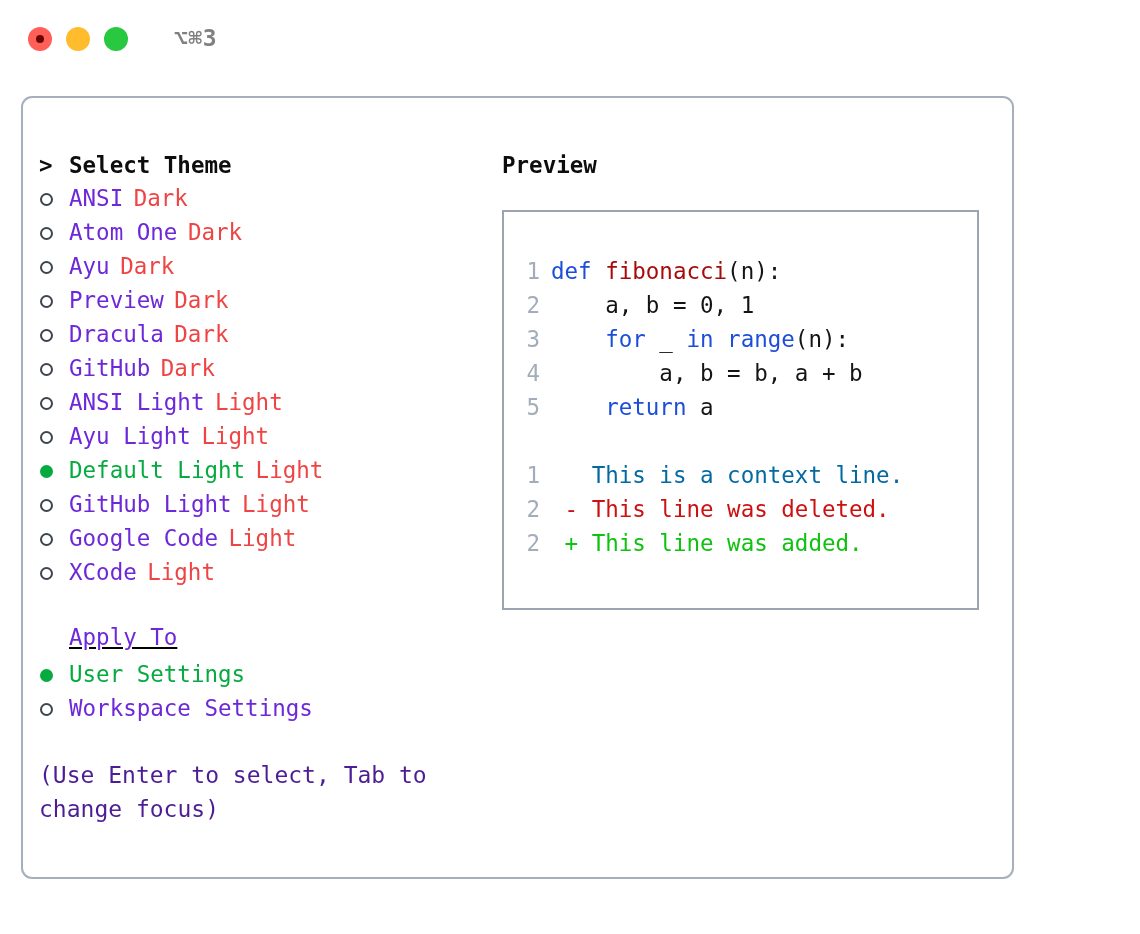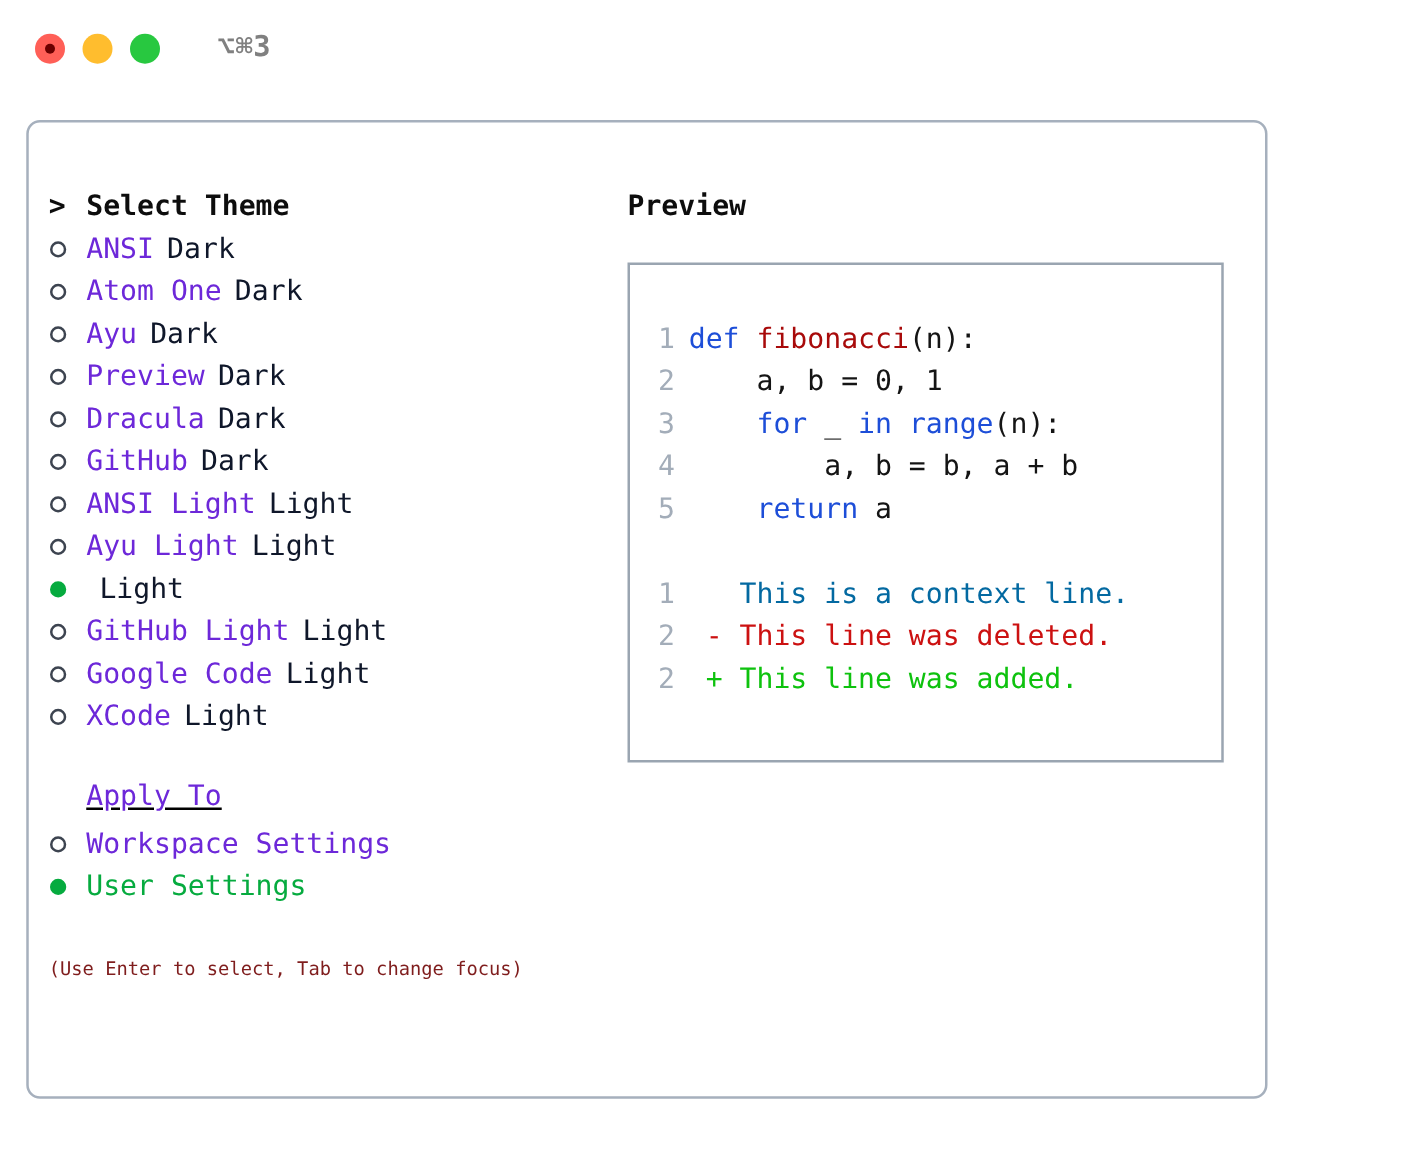--- a/index.html
+++ b/index.html
@@ -100,30 +100,30 @@
     width: 13px; height: 13px;
     border-radius: 50%;
     margin-left: 1px;
   }
   .dot-hollow { border: 2.1px solid #3d4450; background: transparent; }
   .dot-filled { background: #06ab3f; border: 2.1px solid #06ab3f; }
 
   .label        { color: #6d28d9; }
   .label-sel    { color: #06ab3f; }
   .label-bold   { color: #0d0d0d; font-weight: 700; text-align: right; }
-  .tag          { color: #0f172a; margin-left: 10.5px; }
+  .tag          { color: #ef4444; margin-left: 10.5px; }
 
   .spacer-row { height: 34px; }
   .group-head { display: flex; height: 34px; font-size: 22.5px; text-decoration: underline; }
   .group-head .marker { width: 30px; flex: 0 0 30px; }
 
   .hint {
     margin-top: 32px;
-    font-size: 15px;
-    color: #7f1d1d;
+    font-size: 23px;
+    color: #4c1d95;
     line-height: 34px;
     width: 400px;
     white-space: pre-wrap;
   }
 
   
   .right-col {
     flex: 1 1 auto;
     padding: 50px 0 16px 9px;
   }
@@ -192,36 +192,36 @@
 
       <div id="theme-items">
           <div class="row"><span class="marker"><span class="dot-hollow"></span></span><span class="label">ANSI</span><span class="tag">Dark</span></div>
           <div class="row"><span class="marker"><span class="dot-hollow"></span></span><span class="label">Atom One</span><span class="tag">Dark</span></div>
           <div class="row"><span class="marker"><span class="dot-hollow"></span></span><span class="label">Ayu</span><span class="tag">Dark</span></div>
           <div class="row"><span class="marker"><span class="dot-hollow"></span></span><span class="label">Preview</span><span class="tag">Dark</span></div>
           <div class="row"><span class="marker"><span class="dot-hollow"></span></span><span class="label">Dracula</span><span class="tag">Dark</span></div>
           <div class="row"><span class="marker"><span class="dot-hollow"></span></span><span class="label">GitHub</span><span class="tag">Dark</span></div>
           <div class="row"><span class="marker"><span class="dot-hollow"></span></span><span class="label">ANSI Light</span><span class="tag">Light</span></div>
           <div class="row"><span class="marker"><span class="dot-hollow"></span></span><span class="label">Ayu Light</span><span class="tag">Light</span></div>
-          <div class="row"><span class="marker"><span class="dot-filled"></span></span><span class="tag">Light</span></div>
+          <div class="row"><span class="marker"><span class="dot-filled"></span></span><span class="label-sel">Default Light</span><span class="tag">Light</span></div>
           <div class="row"><span class="marker"><span class="dot-hollow"></span></span><span class="label">GitHub Light</span><span class="tag">Light</span></div>
           <div class="row"><span class="marker"><span class="dot-hollow"></span></span><span class="label">Google Code</span><span class="tag">Light</span></div>
           <div class="row"><span class="marker"><span class="dot-hollow"></span></span><span class="label">XCode</span><span class="tag">Light</span></div>
         </div>
 
       <div class="spacer-row"></div>
 
       <div class="group-head">
         <span class="marker"></span>
         <span class="label">Apply To</span>
       </div>
 
       <div id="apply-items">
+          <div class="row"><span class="marker"><span class="dot-filled"></span></span><span class="label-sel">User Settings</span></div>
           <div class="row"><span class="marker"><span class="dot-hollow"></span></span><span class="label">Workspace Settings</span></div>
-          <div class="row"><span class="marker"><span class="dot-filled"></span></span><span class="label-sel">User Settings</span></div>
         </div>
 
       <div class="hint">(Use Enter to select, Tab to change focus)</div>
     </div>
 
     <div class="right-col">
       <div class="preview-title">Preview</div>
 
       <div class="preview-box">
         <div class="code" id="preview-code"><div class="code-line"><span class="gutter">1</span><span class="code-text"><span class="tok-kw">def </span><span class="tok-fn">fibonacci</span><span class="tok-pl">(n):</span></span></div><div class="code-line"><span class="gutter">2</span><span class="code-text"><span class="tok-pl">    a, b = 0, 1</span></span></div><div class="code-line"><span class="gutter">3</span><span class="code-text"><span class="tok-pl">    </span><span class="tok-kw">for</span><span class="tok-pl"> _ </span><span class="tok-kw">in</span><span class="tok-pl"> </span><span class="tok-kw">range</span><span class="tok-pl">(n):</span></span></div><div class="code-line"><span class="gutter">4</span><span class="code-text"><span class="tok-pl">        a, b = b, a + b</span></span></div><div class="code-line"><span class="gutter">5</span><span class="code-text"><span class="tok-pl">    </span><span class="tok-kw">return</span><span class="tok-pl"> a</span></span></div></div>

